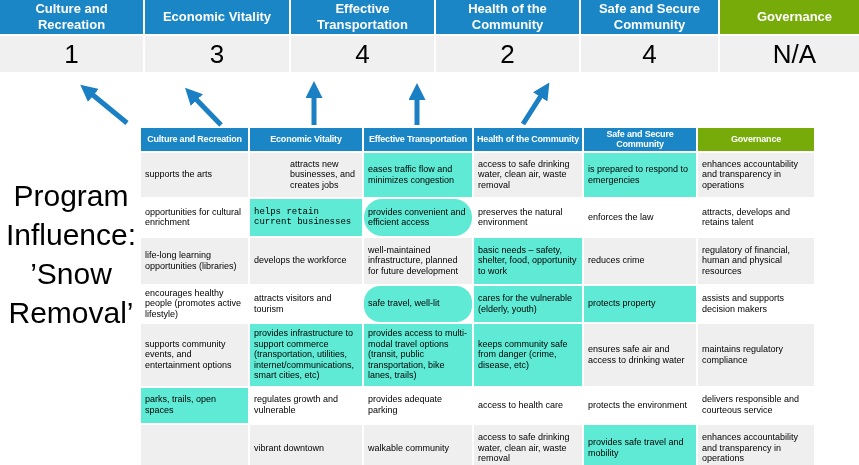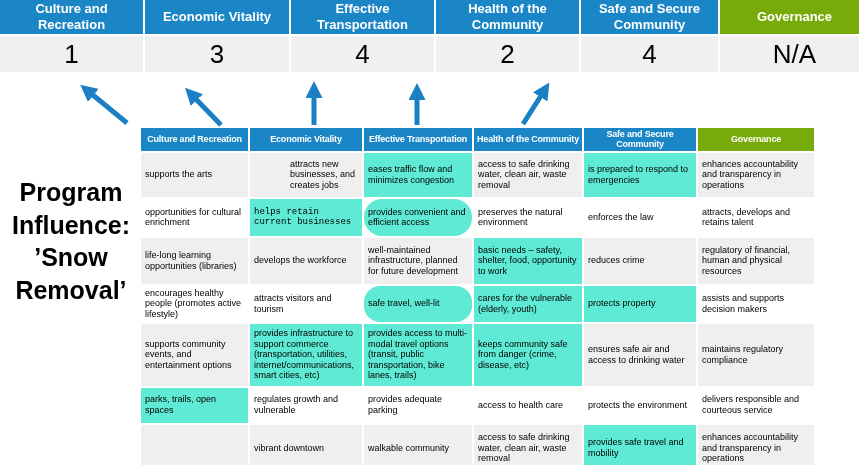--- a/index.html
+++ b/index.html
@@ -20,21 +20,21 @@
     background:#F0F0F0; color:#000; font-size:26px; font-weight:400;
     height:34px; vertical-align:middle; text-align:center;
   }
 
   
   .arrows { position:absolute; left:0; top:76px; width:859px; height:54px; }
 
   
   .program-title {
     position:absolute; left:0; top:176px; width:142px;
-    text-align:center; font-size:25px; line-height:1.3; color:#000;font-weight:bold;
+    text-align:center; font-size:30px; line-height:1.3; color:#000;
   }
 
   
   .matrix { position:absolute; left:139px; top:126px; table-layout:fixed; }
   .matrix th {
     background:#1B86C6; color:#fff; font-size:9px; font-weight:bold;
     text-align:center; vertical-align:middle; height:20px; line-height:1.15;
     padding:1px 2px; letter-spacing:-0.2px;
   }
   .matrix th.green { background:#76AB09; }

